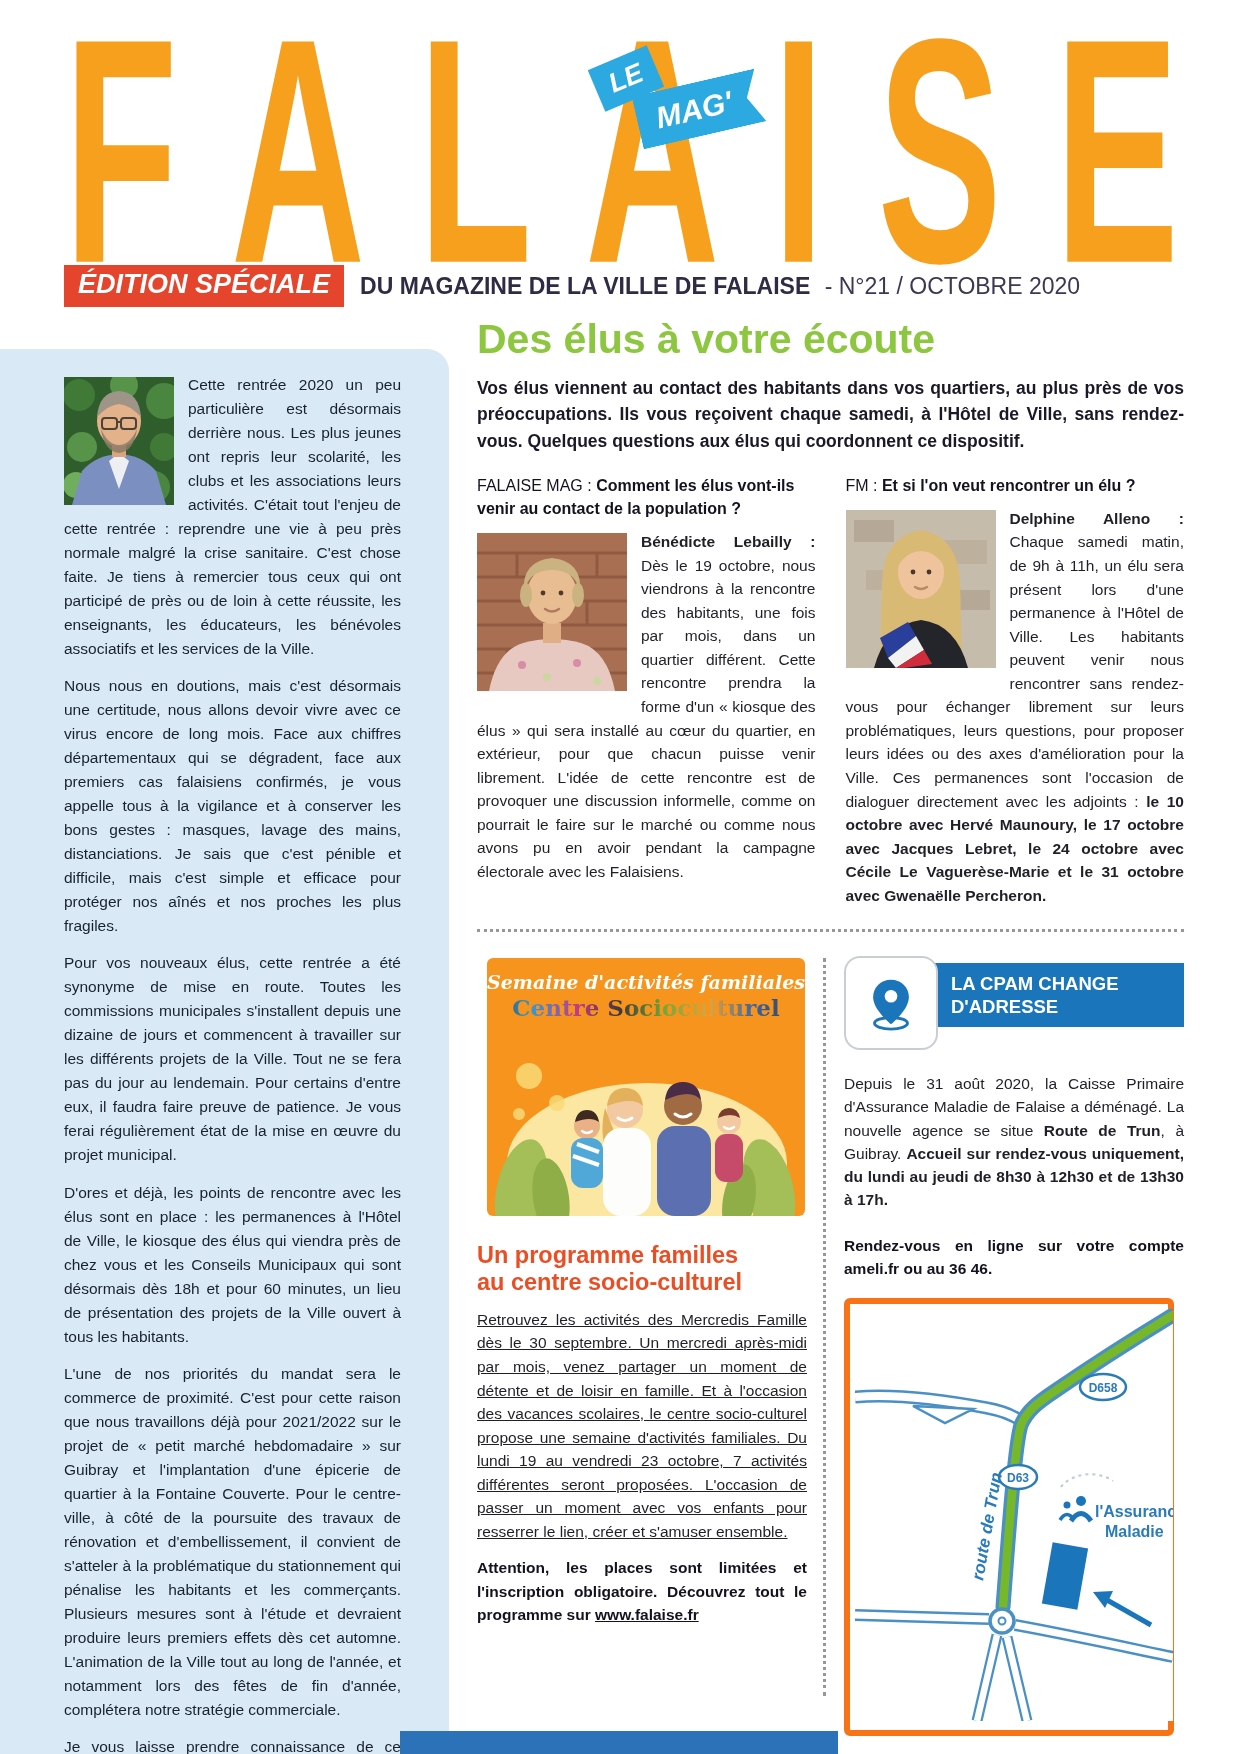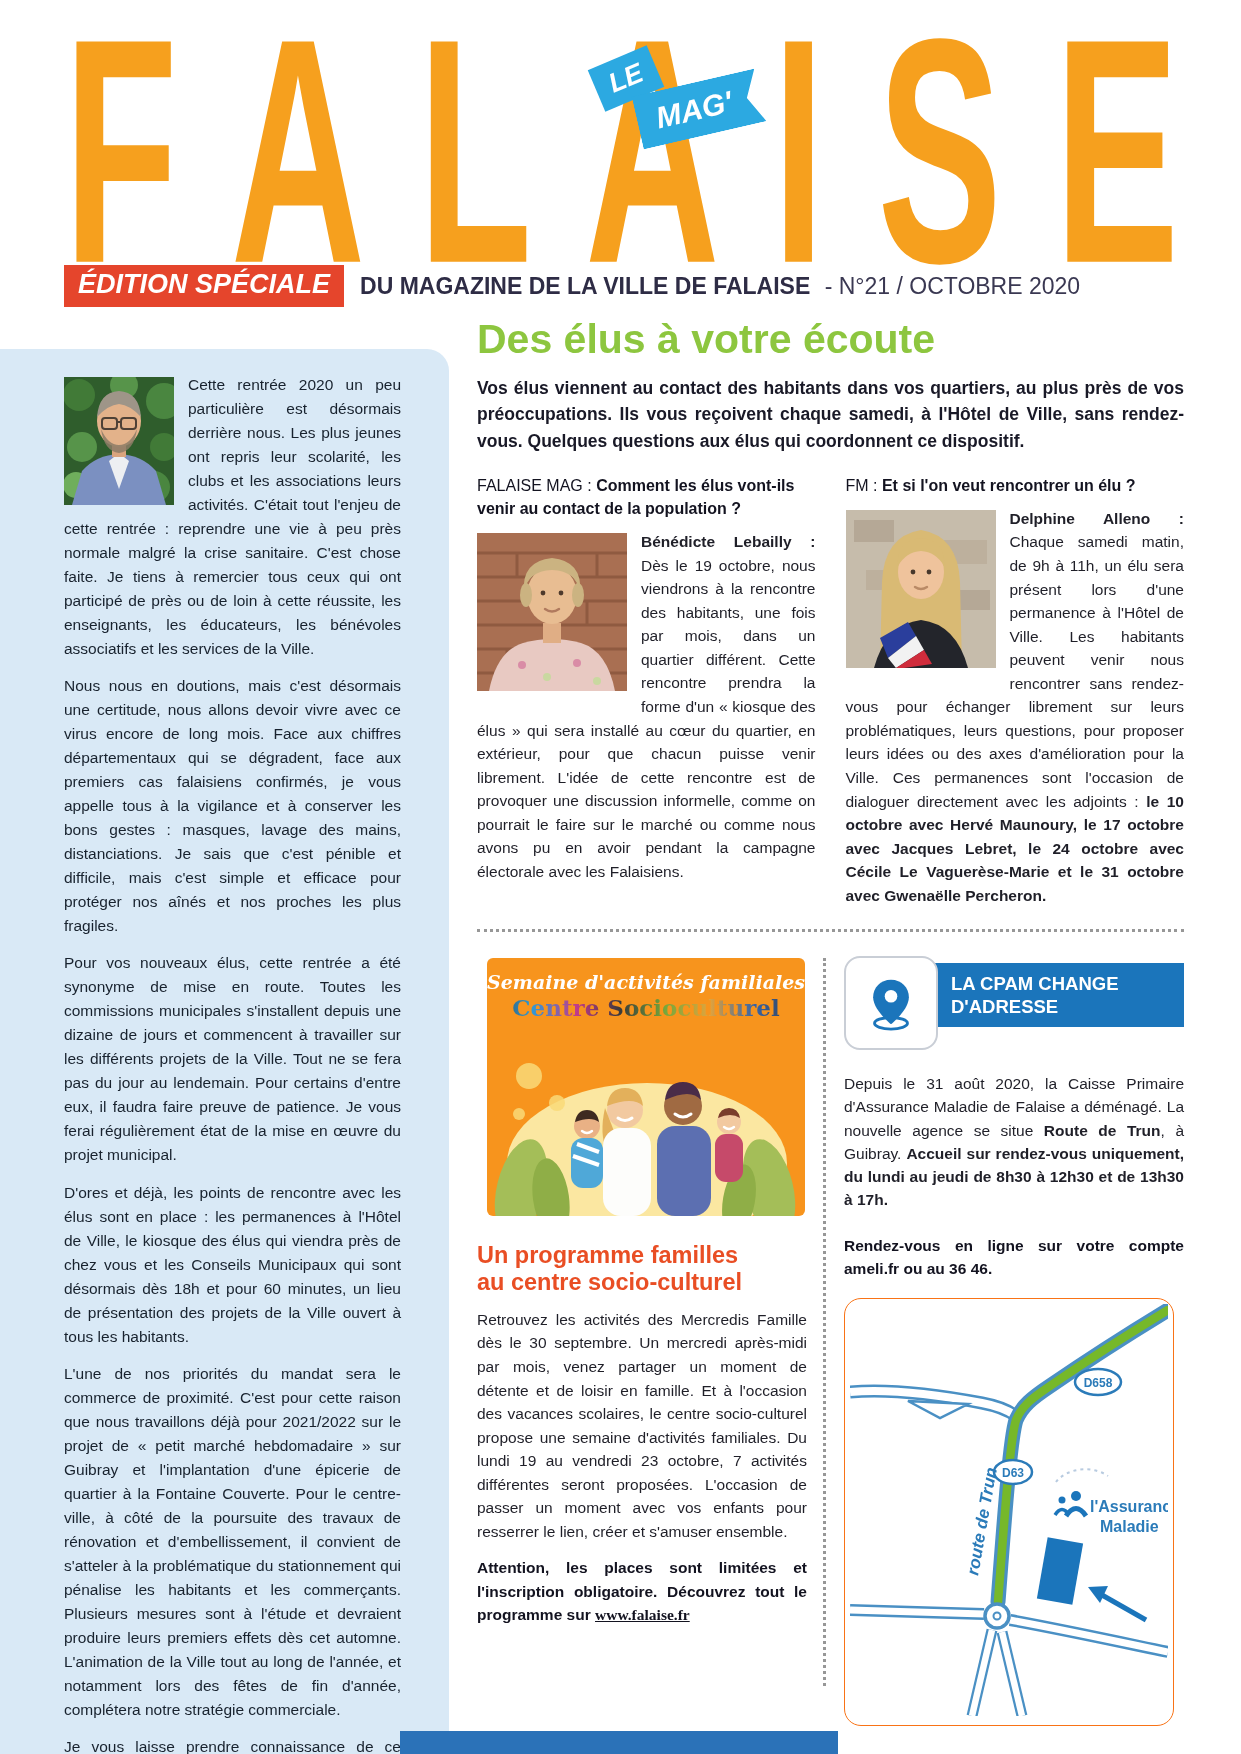--- a/index.html
+++ b/index.html
@@ -59,38 +59,38 @@
   .fc-line2{font-family:"DejaVu Serif",serif;font-weight:700;font-size:23px;
             text-align:center;margin-top:1px;color:#2B2B2B;}
   @supports ((-webkit-background-clip:text) or (background-clip:text)){
     .fc-line2{background:linear-gradient(90deg,#3A3A3A 0%,#2E9BD6 14%,#C23B8B 28%,#3A3A3A 42%,
               #74A83C 56%,#E2A33C 70%,#3563A8 84%,#3A3A3A 100%);
               -webkit-background-clip:text;background-clip:text;color:transparent;}
   }
   .fc-art{position:absolute;left:0;bottom:0;width:318px;height:168px;}
 
   .programme-heading{color:#E94E24;font-weight:700;font-size:23.5px;line-height:1.12;margin:26px 0 13px;}
-  .programme-body{font-size:15.5px;line-height:1.52;text-align:justify;color:#1F1F28;margin:0;}
+  .programme-body{font-size:15.5px;line-height:1.52;text-align:justify;color:#1F1F28;margin:0;text-decoration:underline;}
   .programme-note{font-weight:700;font-size:15.5px;line-height:1.52;text-align:justify;
                   color:#131320;margin-top:13px;}
-  .programme-note a{color:inherit;text-decoration:underline;font-family:Liberation Serif, serif;}
+  .programme-note a{color:inherit;text-decoration:underline;}
 
   .cpam-header{position:relative;height:98px;margin-bottom:18px;}
   .pin-box{position:absolute;left:0;top:0;width:90px;height:90px;background:#fff;
            border:2px solid #C9CED6;border-radius:16px;display:flex;align-items:center;
            justify-content:center;z-index:2;}
   .cpam-banner{position:absolute;left:45px;right:0;top:7px;height:64px;background:#1B75BB;
            color:#fff;font-weight:700;font-size:18.5px;line-height:1.25;display:flex;
            flex-direction:column;justify-content:center;padding-left:62px;box-sizing:border-box;}
   .cpam-text p{font-size:15.5px;line-height:1.5;text-align:justify;margin:0 0 4px;color:#1F1F28;}
   .cpam-text .b{font-weight:700;}
   .cpam-text .p2{font-weight:700;color:#131320;margin-top:22px;}
   .cpam-text a{color:inherit;text-decoration:none;}
 
-  .map-box{margin-top:18px;border:1px solid #f97316;border-radius:17px;background:#fff;
+  .map-box{margin-top:18px;border:6px solid #f97316;border-radius:6px;background:#fff;
            padding:5px;width:330px;box-sizing:border-box;}
 
   .footer-bar{position:absolute;left:400px;bottom:0;width:438px;height:23px;background:#2B72B8;}
 </style>
 </head>
 <body>
 
 <div class="page">
 
   <div class="logo-letters">

